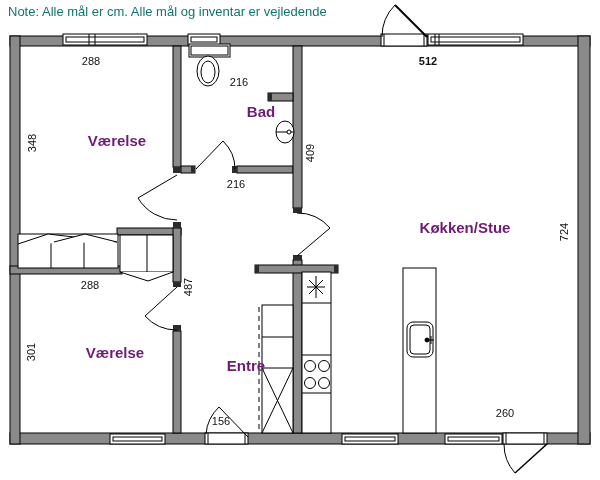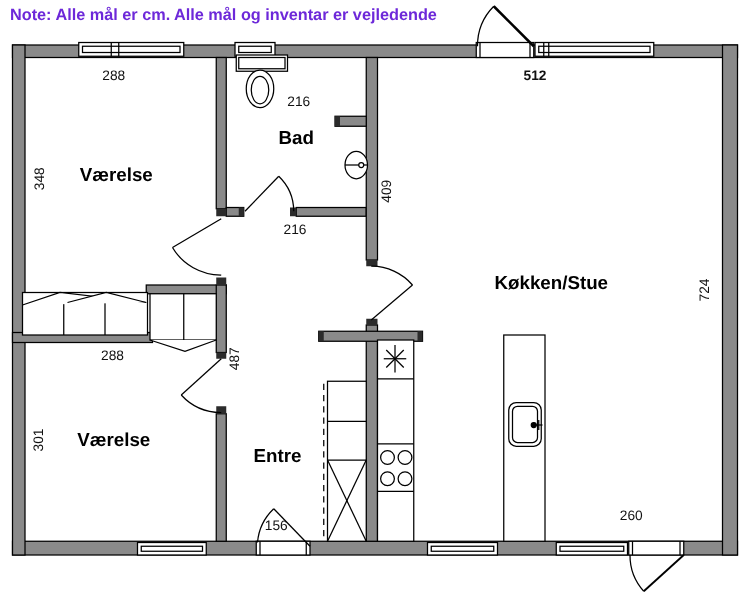--- a/index.html
+++ b/index.html
@@ -2,32 +2,31 @@
 <html><head>
 <meta charset="utf-8">
 <style>
   html,body { margin:0; padding:0; background:#ffffff; }
   .fp {
     position:relative; width:600px; height:480px; background:#ffffff;
     font-family:"Liberation Sans", sans-serif; overflow:hidden;
   }
   .fp svg { position:absolute; left:0; top:0; }
   .note {
-    position:absolute; left:8px; top:4px; font-size:13px; color:#6d28d9;
+    position:absolute; left:8px; top:4px; font-size:13px; color:#0f766e;
     white-space:nowrap;
-    font-weight:bold;
   }
   .lbl {
     position:absolute; transform:translate(-50%,-50%);
     font-size:11px; color:#111; white-space:nowrap; letter-spacing:0;
   }
   .lbl.rot { transform:translate(-50%,-50%) rotate(-90deg); }
   .room {
     position:absolute; transform:translate(-50%,-50%);
-    font-size:15px; font-weight:bold; color:#000000; white-space:nowrap;
+    font-size:15px; font-weight:bold; color:#701a75; white-space:nowrap;margin-left:24px;
   }
 </style>
 </head>
 <body>
 
 <div class="fp">
 
   <svg width="600" height="480" viewBox="0 0 600 480">
     <g stroke="#000" stroke-width="1" fill="none">
 

